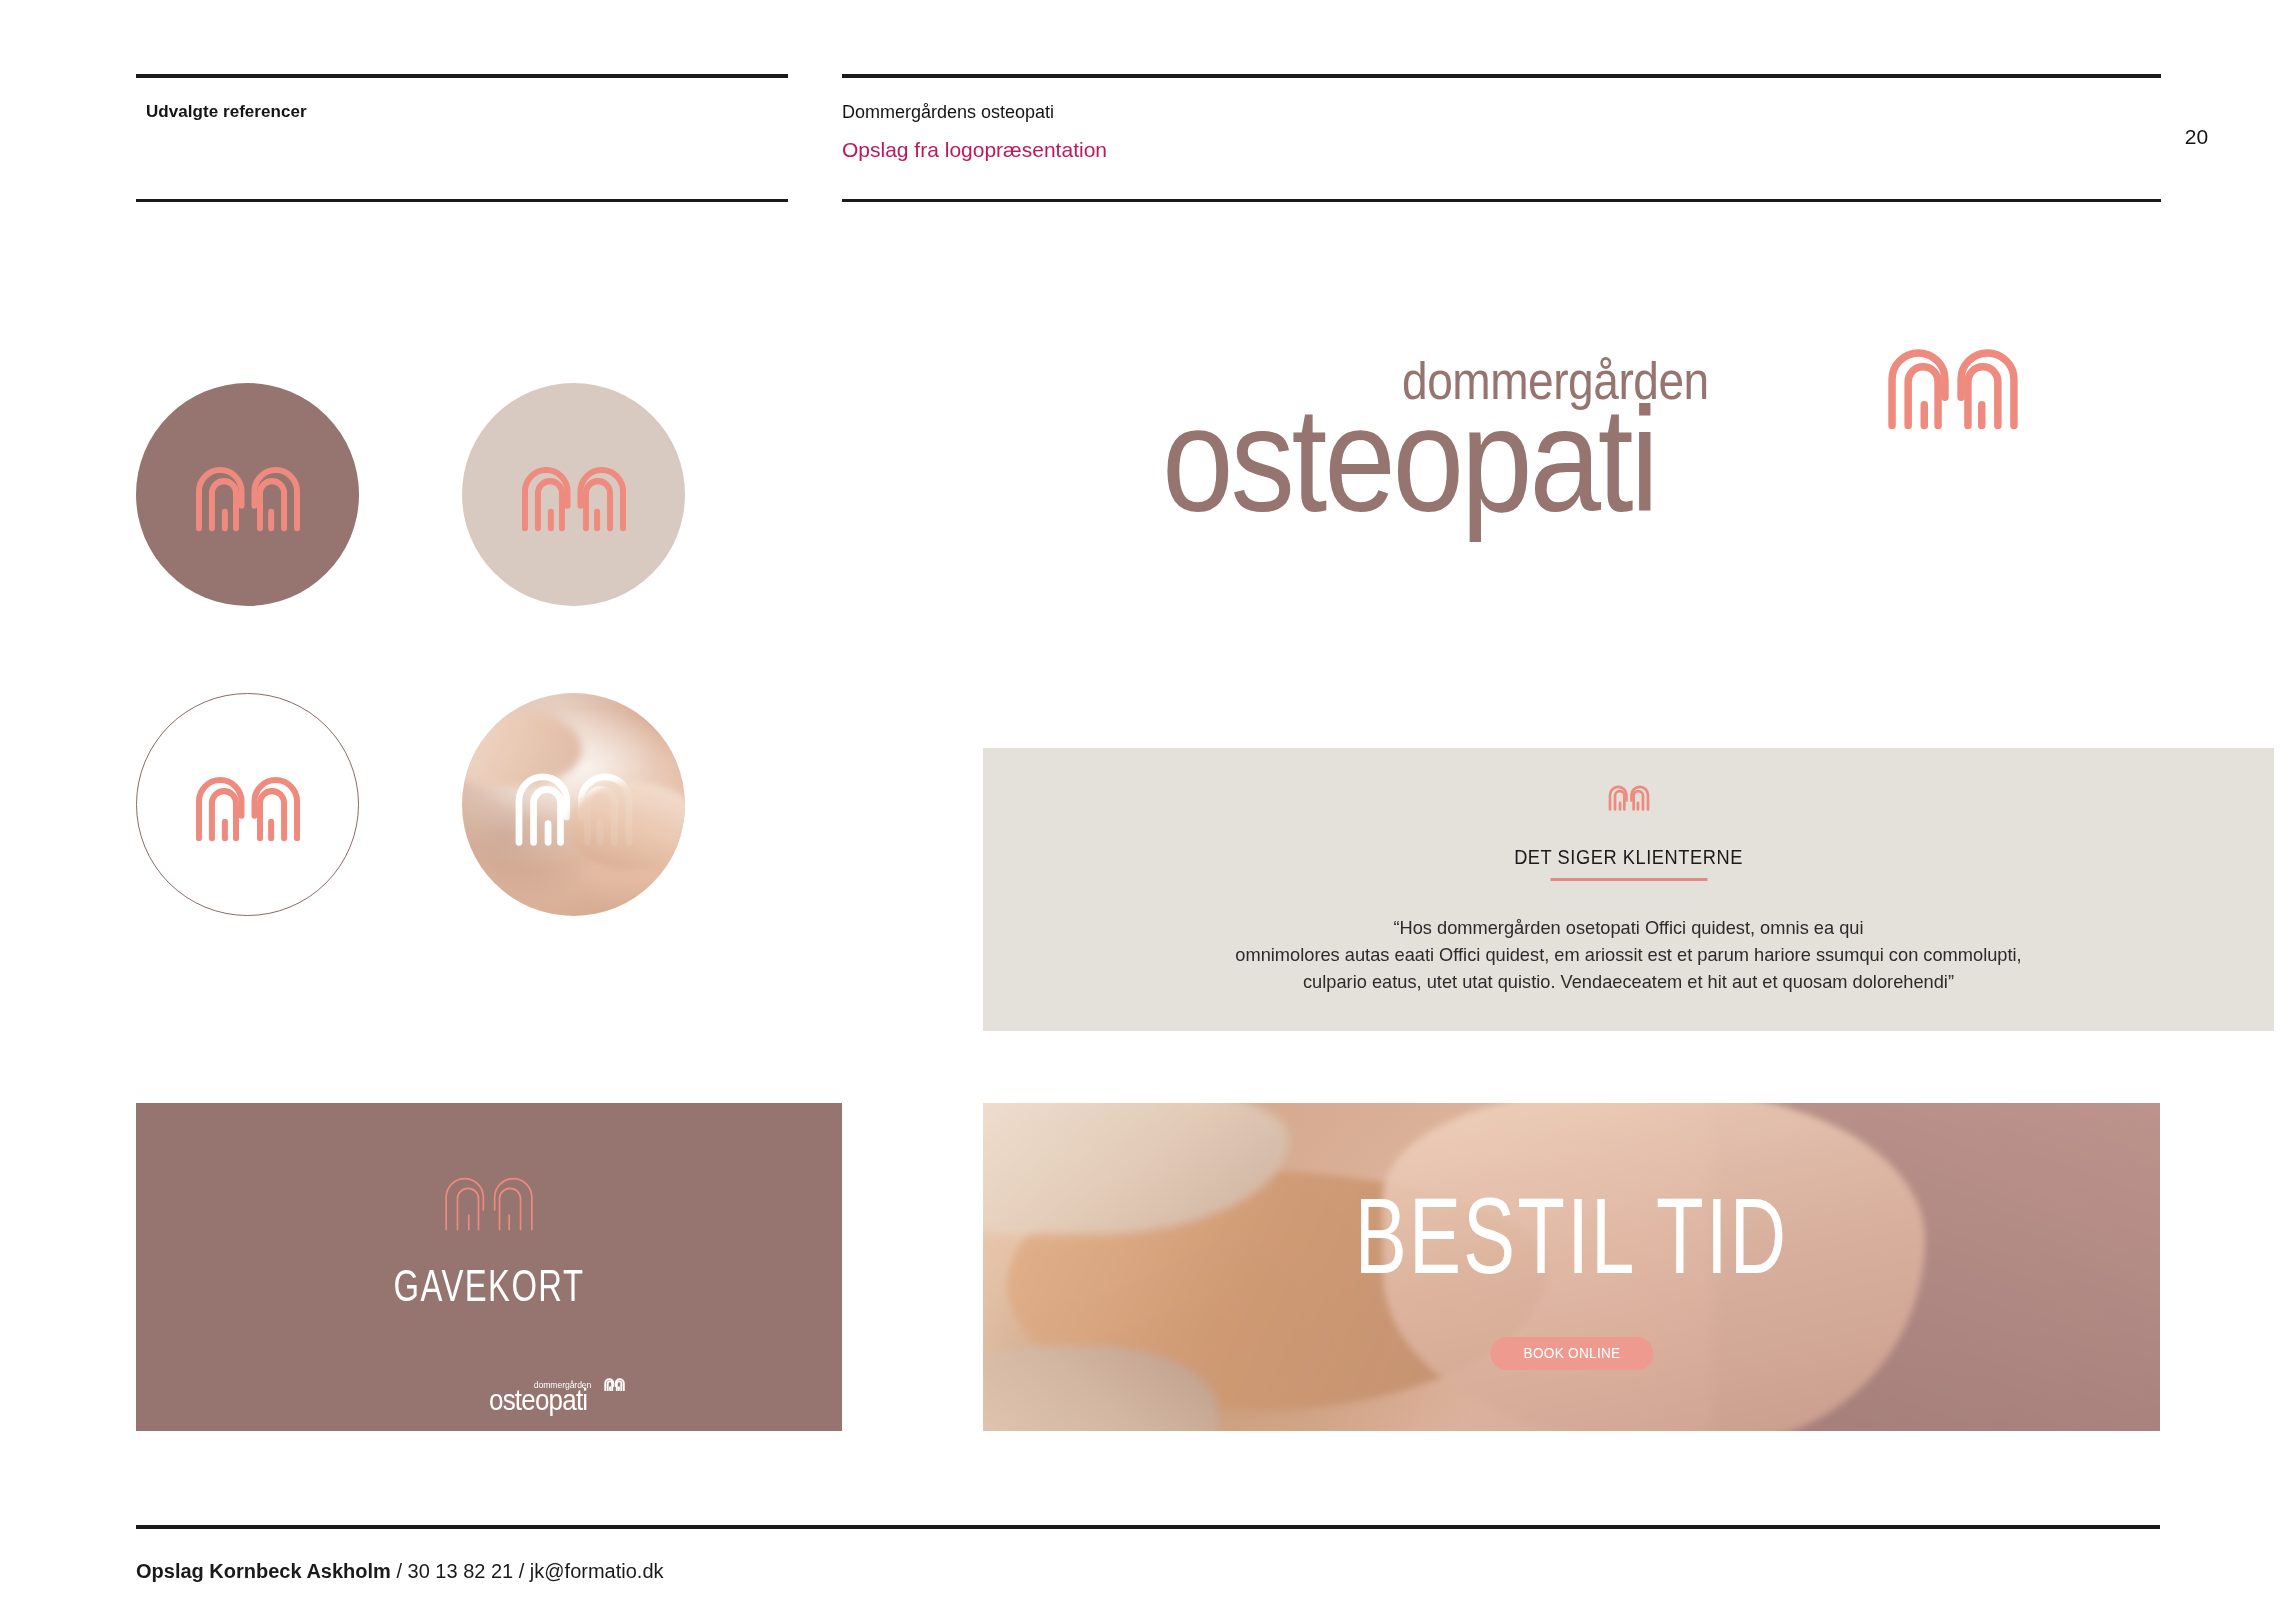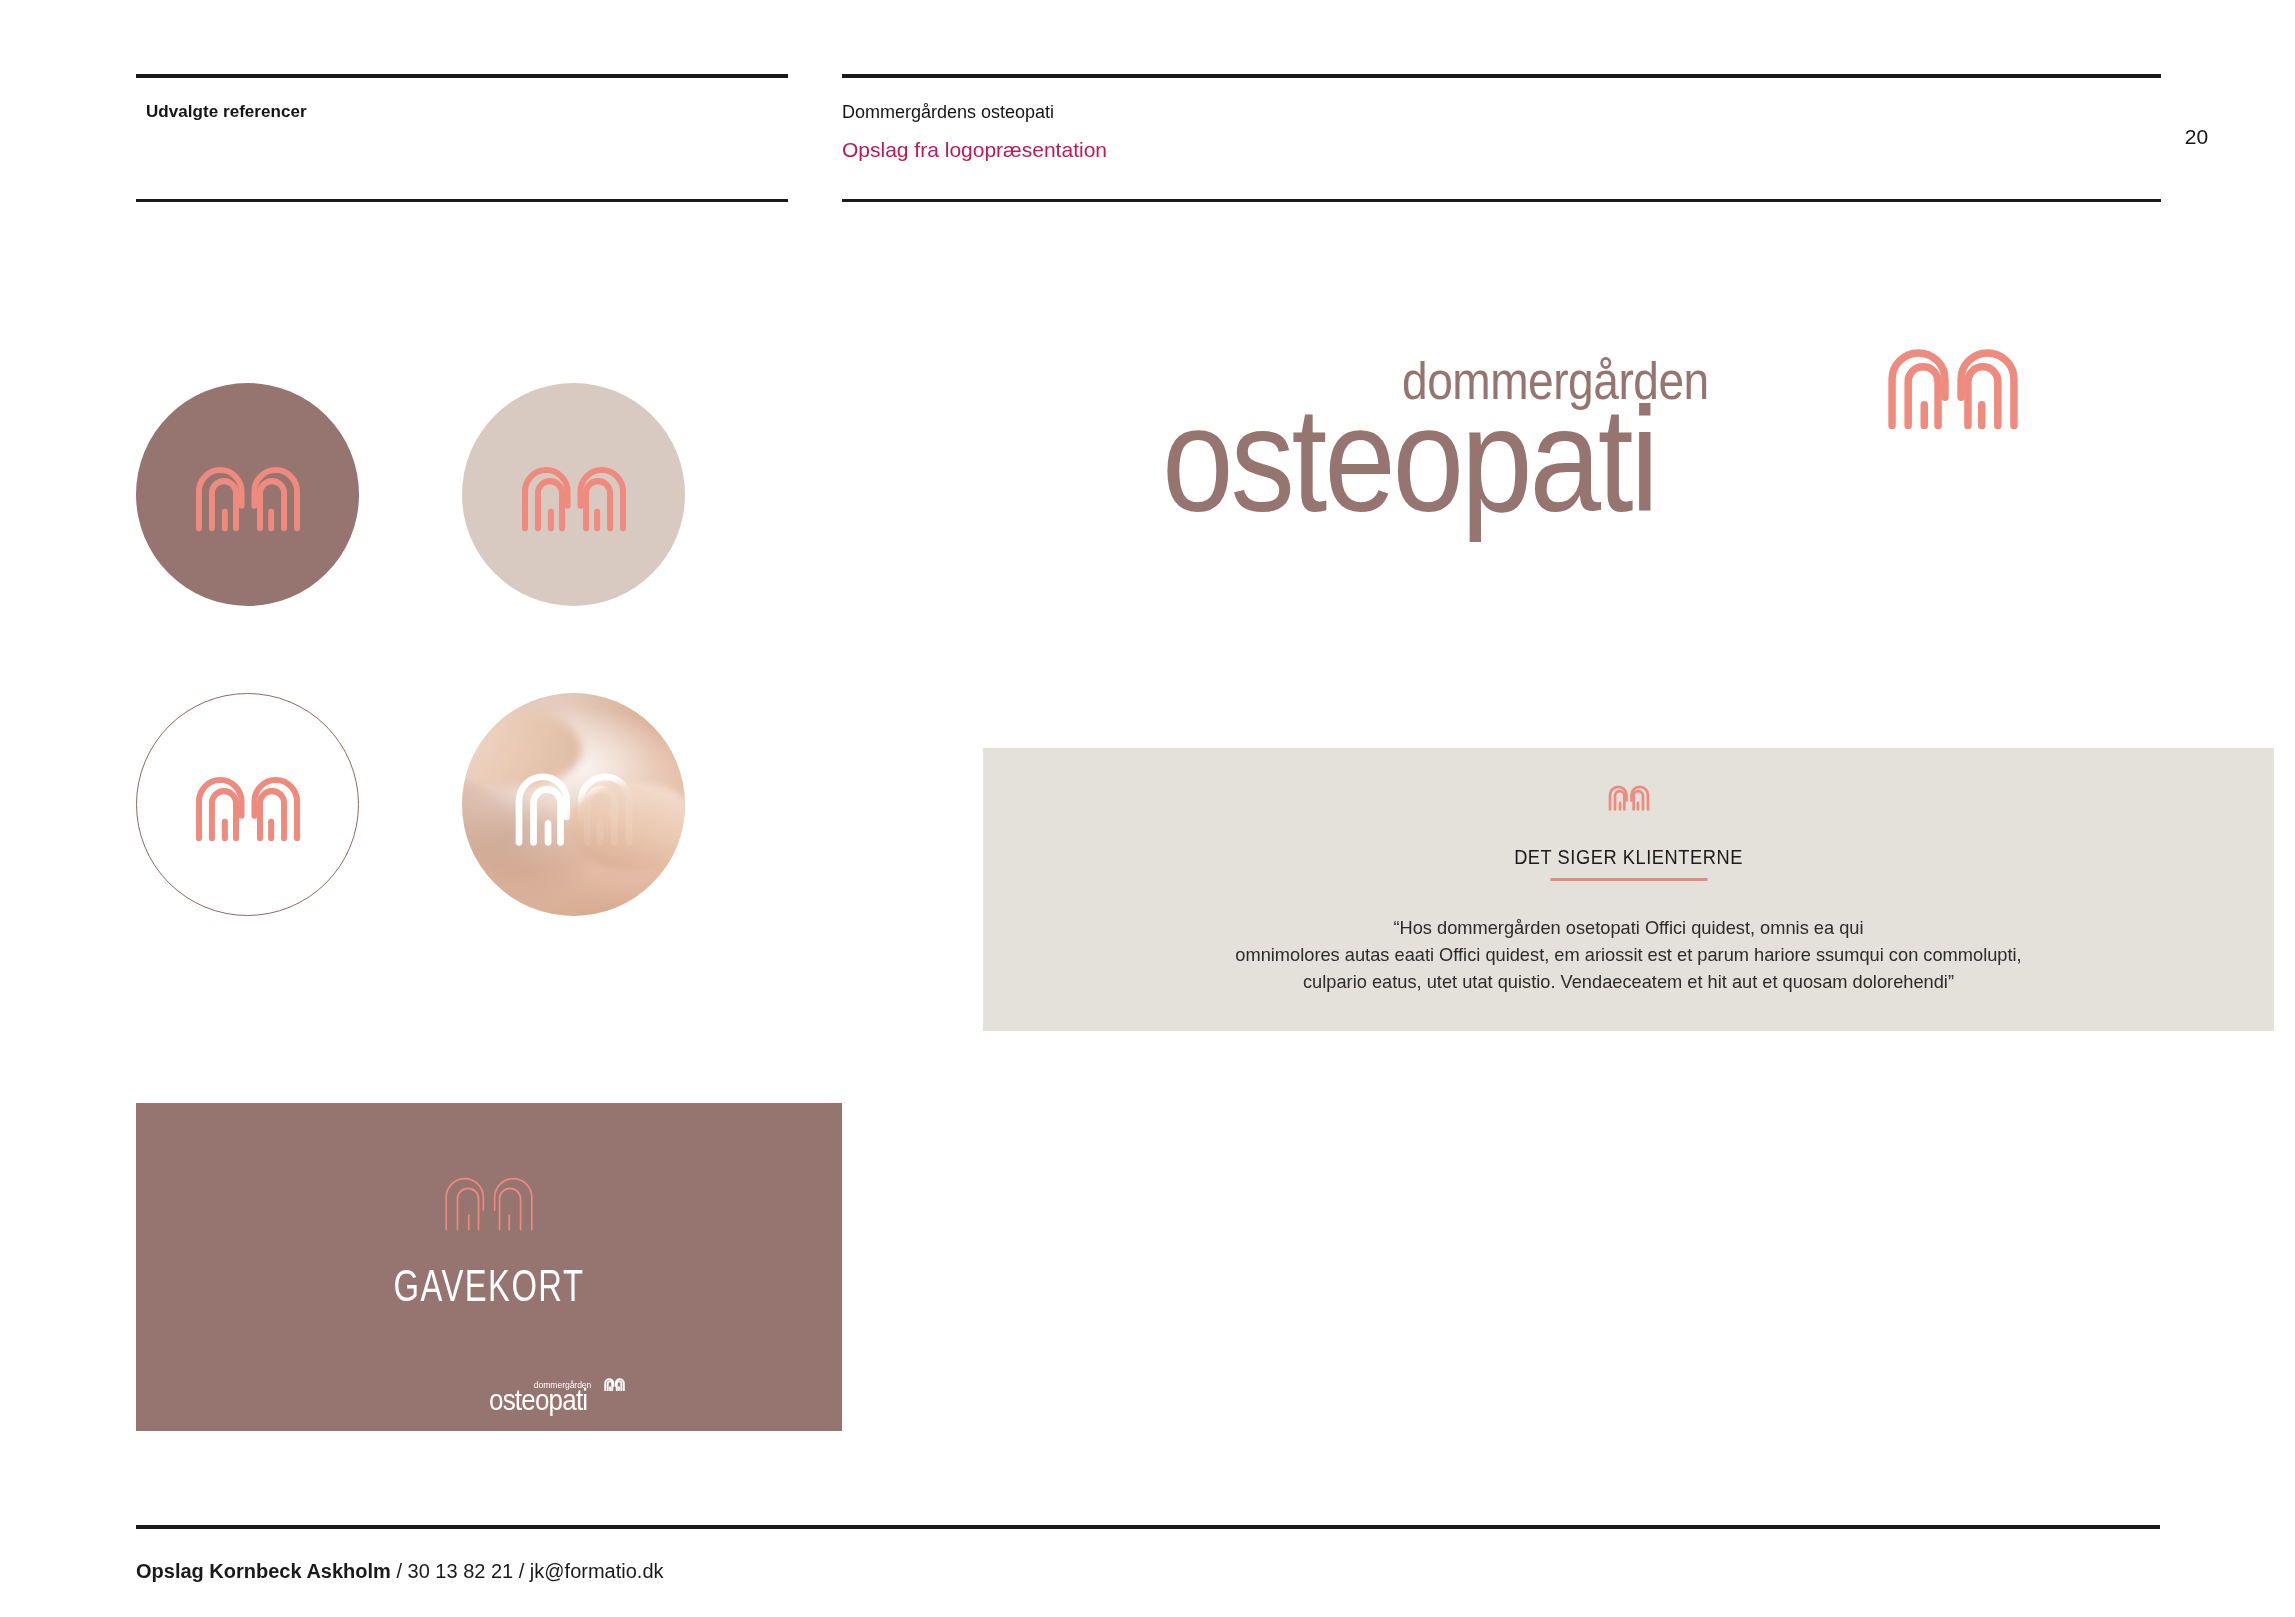--- a/index.html
+++ b/index.html
@@ -325,18 +325,29 @@
           <path d="M70 152 L70 116"></path>
           <path d="M226 152 L226 72 A46 46 0 0 0 134 72 L134 103"></path>
           <path d="M198 152 L198 76 A26 26 0 0 0 146 76 L146 152"></path>
           <path d="M170 152 L170 116"></path>
         </svg>
       </span>
       <div class="gl-ost">osteopati</div>
     </div>
   </div>
 
+  <div id="bestil">
+    <div class="ph-shade"></div>
+    <div class="ph-arm"></div>
+    <div class="ph-hand"></div>
+    <div class="ph-towel-l"></div>
+    <div class="ph-towel-b"></div>
+    <div class="b-title">BESTIL TID</div>
+    <div class="b-btn">
+      <span>BOOK ONLINE</span>
+    </div>
+  </div>
 
   <div class="ftr-rule"></div>
   <div class="ftr-text"><b>Opslag Kornbeck Askholm</b><span class="lt"> / 30 13 82 21 / jk@formatio.dk</span></div>
 
 </div>
 
 
 </body></html>

